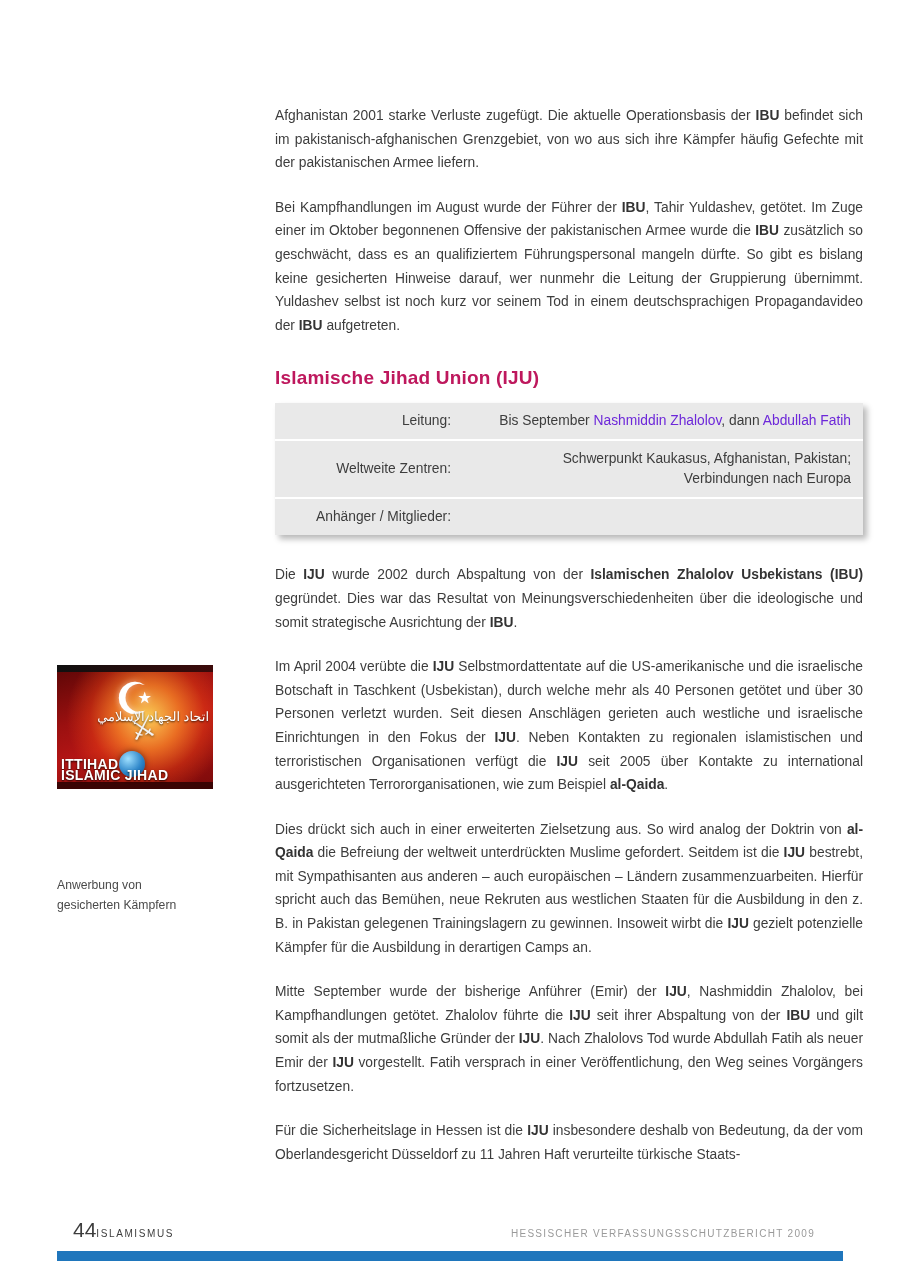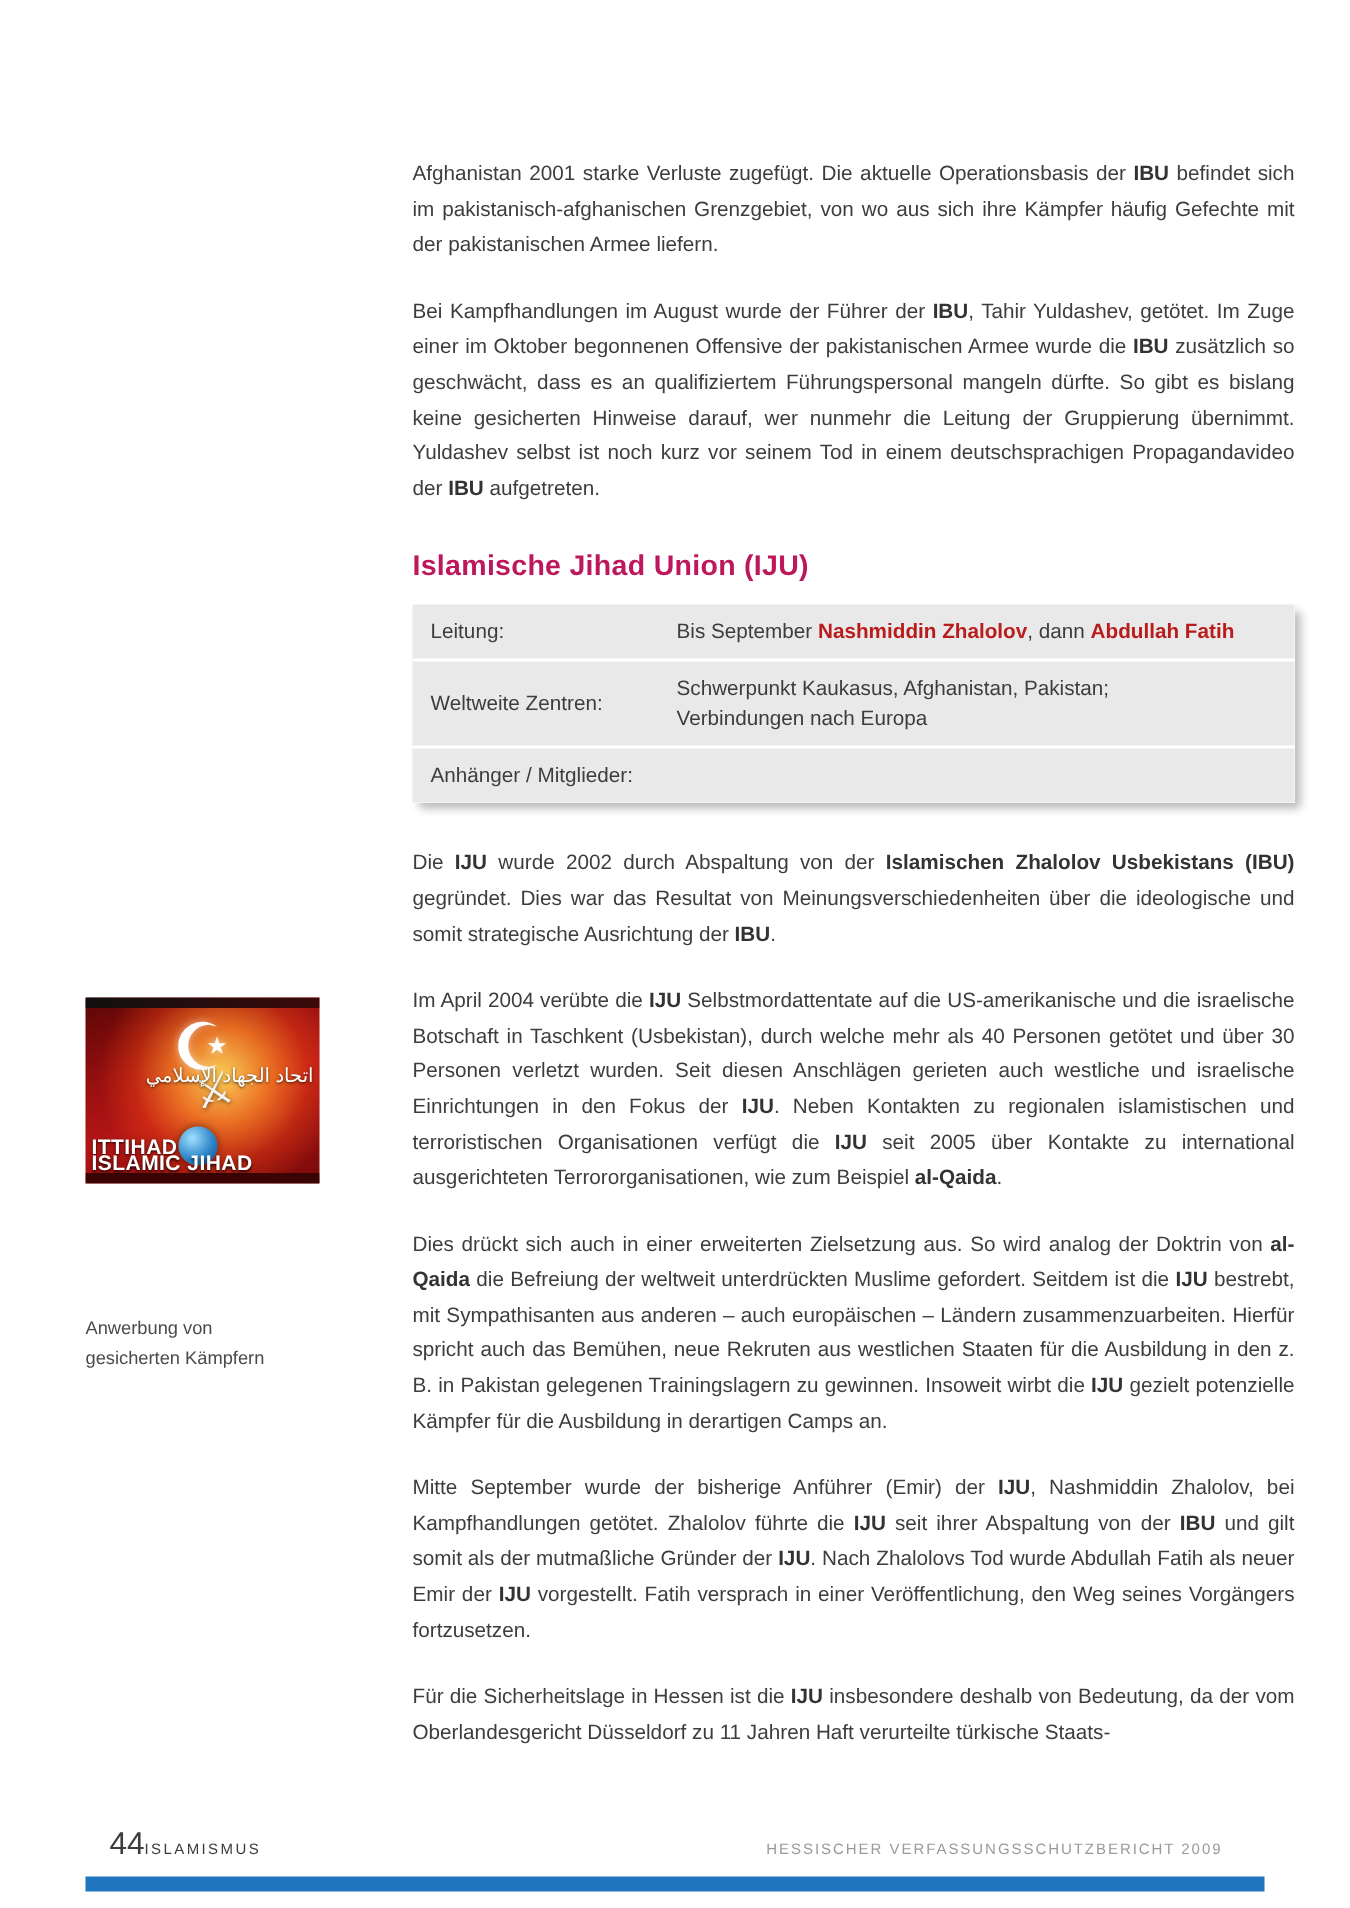--- a/index.html
+++ b/index.html
@@ -37,20 +37,21 @@
     font-size: 19px;
     font-weight: 600;
     letter-spacing: 0.2px;
     margin: 30px 0 14px 0;
   }
 
   
   .info-table {
     box-shadow: 4px 4px 6px rgba(0,0,0,0.28);
     margin: 0 0 28px 0;
+    text-align: right;
   }
   .info-row {
     display: flex;
     align-items: center;
     background: #e9e9e9;
     padding: 8px 12px;
     margin-bottom: 2px;
   }
   .info-row:last-child { margin-bottom: 0; }
   .info-label {
@@ -60,21 +61,21 @@
     line-height: 20px;
     color: #3d3d3d;
   }
   .info-value {
     flex: 1;
     font-size: 13.8px;
     line-height: 20px;
     color: #3d3d3d;
     white-space: pre-line;
   }
-  .info-value strong { font-weight: bold; color: #b91c1c; }
+  .info-value strong { font-weight: normal; color: #6d28d9; }
 
   
   .margin-note {
     position: absolute;
     left: 57px;
     top: 876px;
     width: 150px;
     font-size: 12.2px;
     line-height: 19.5px;
     color: #4a4a4a;

